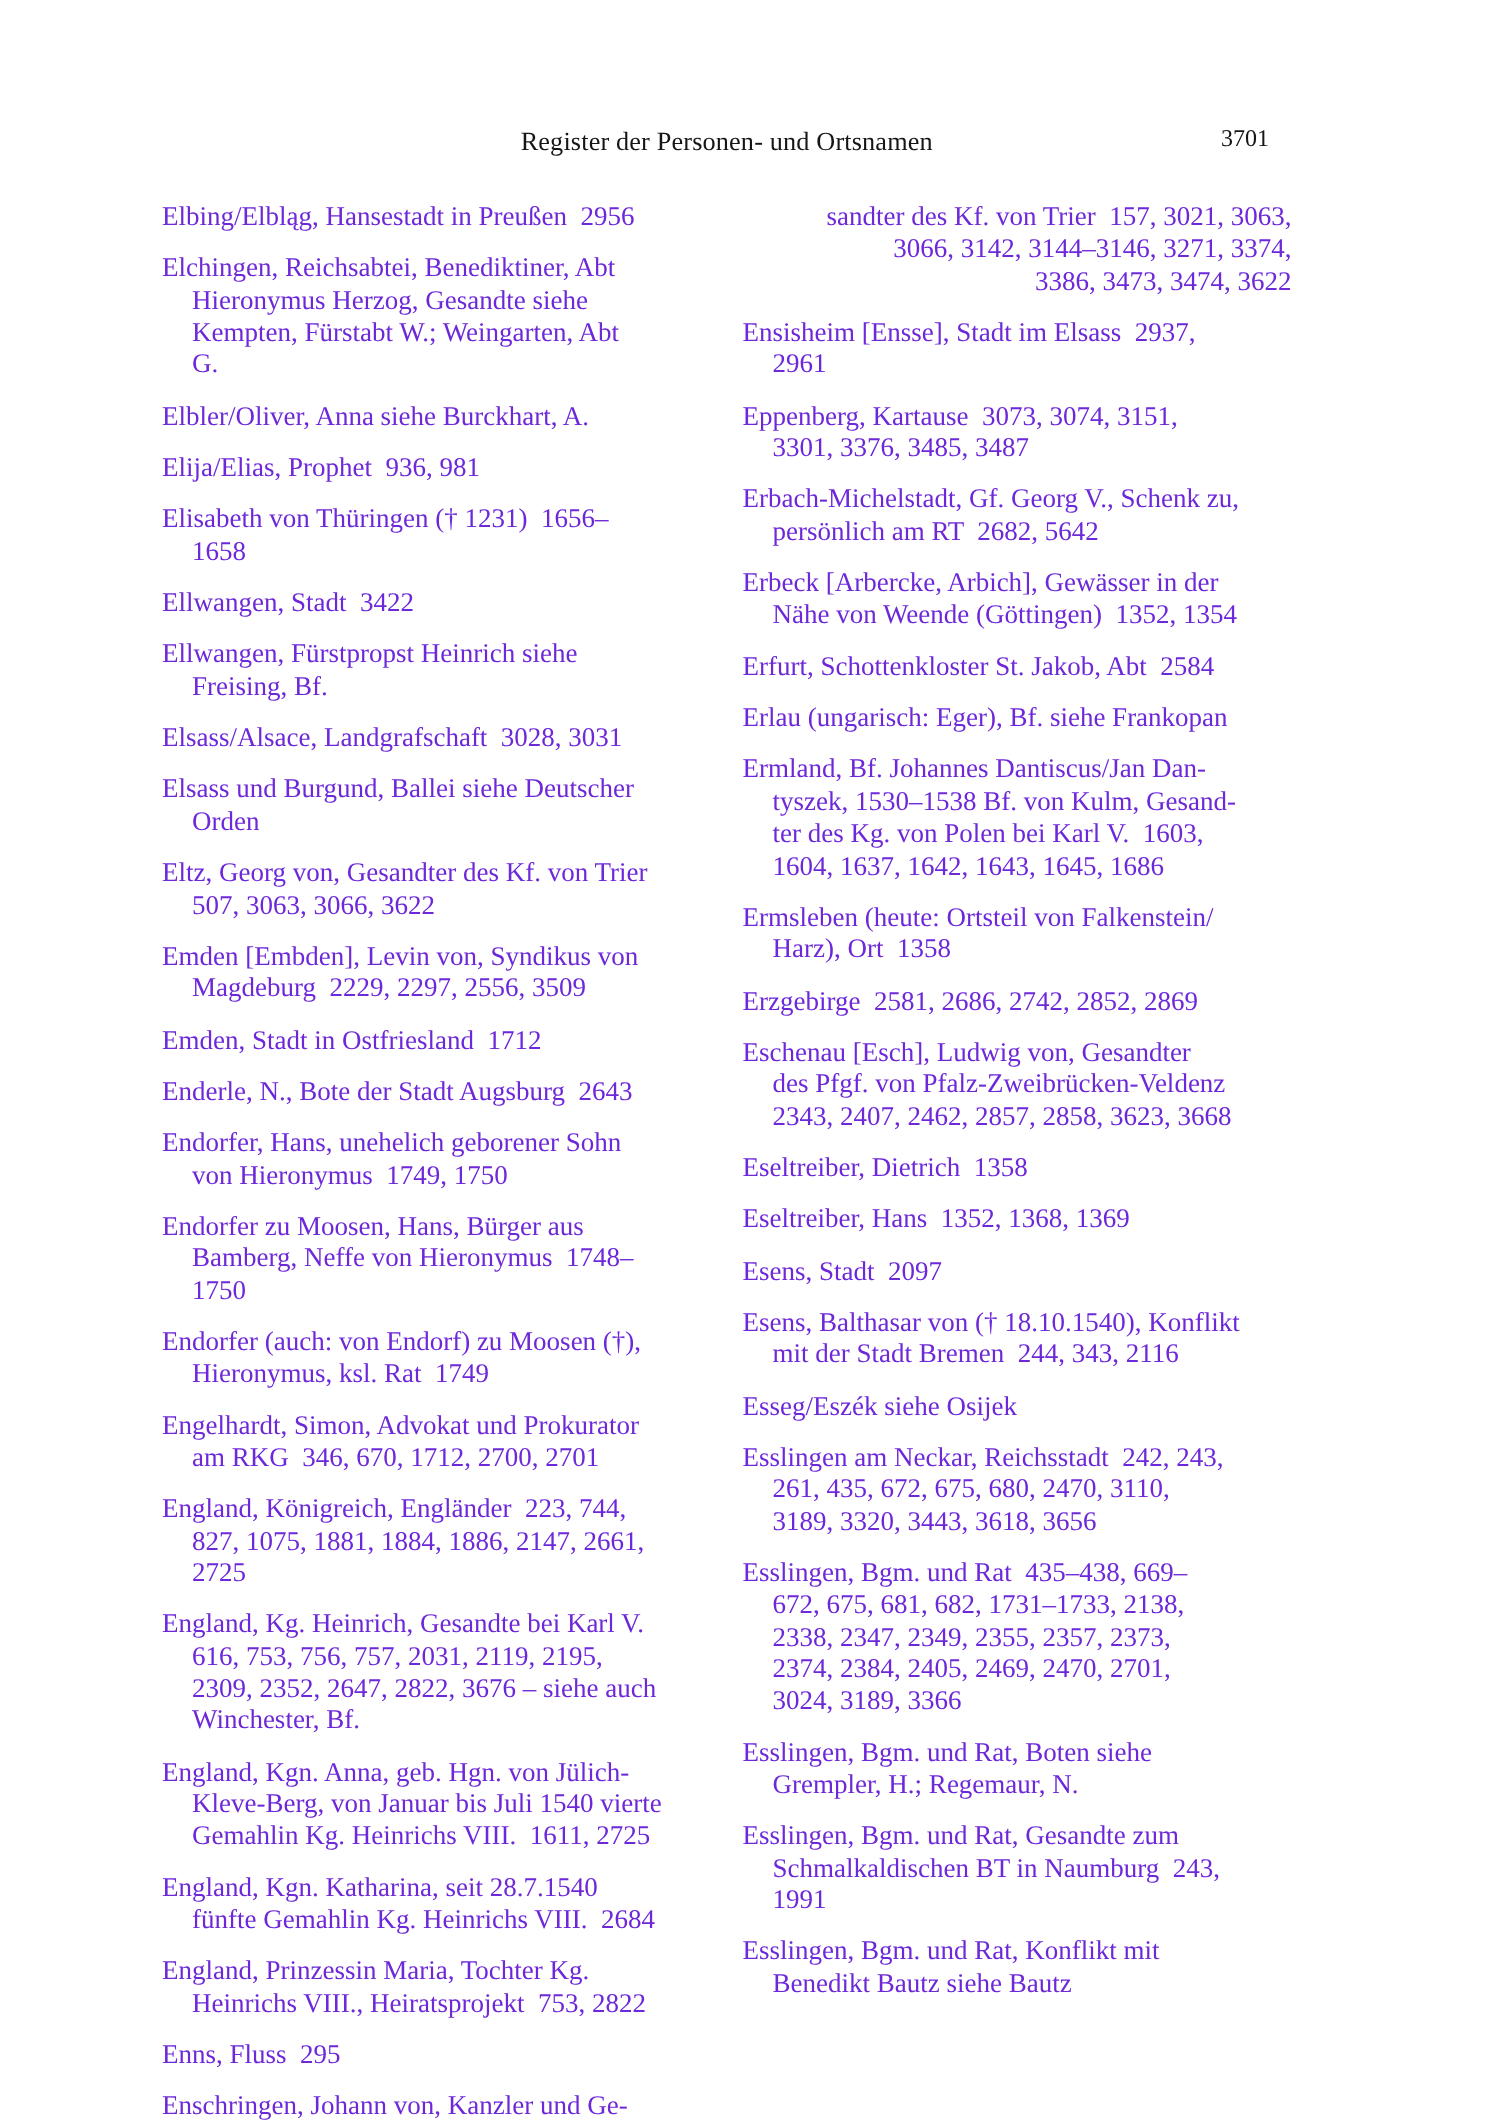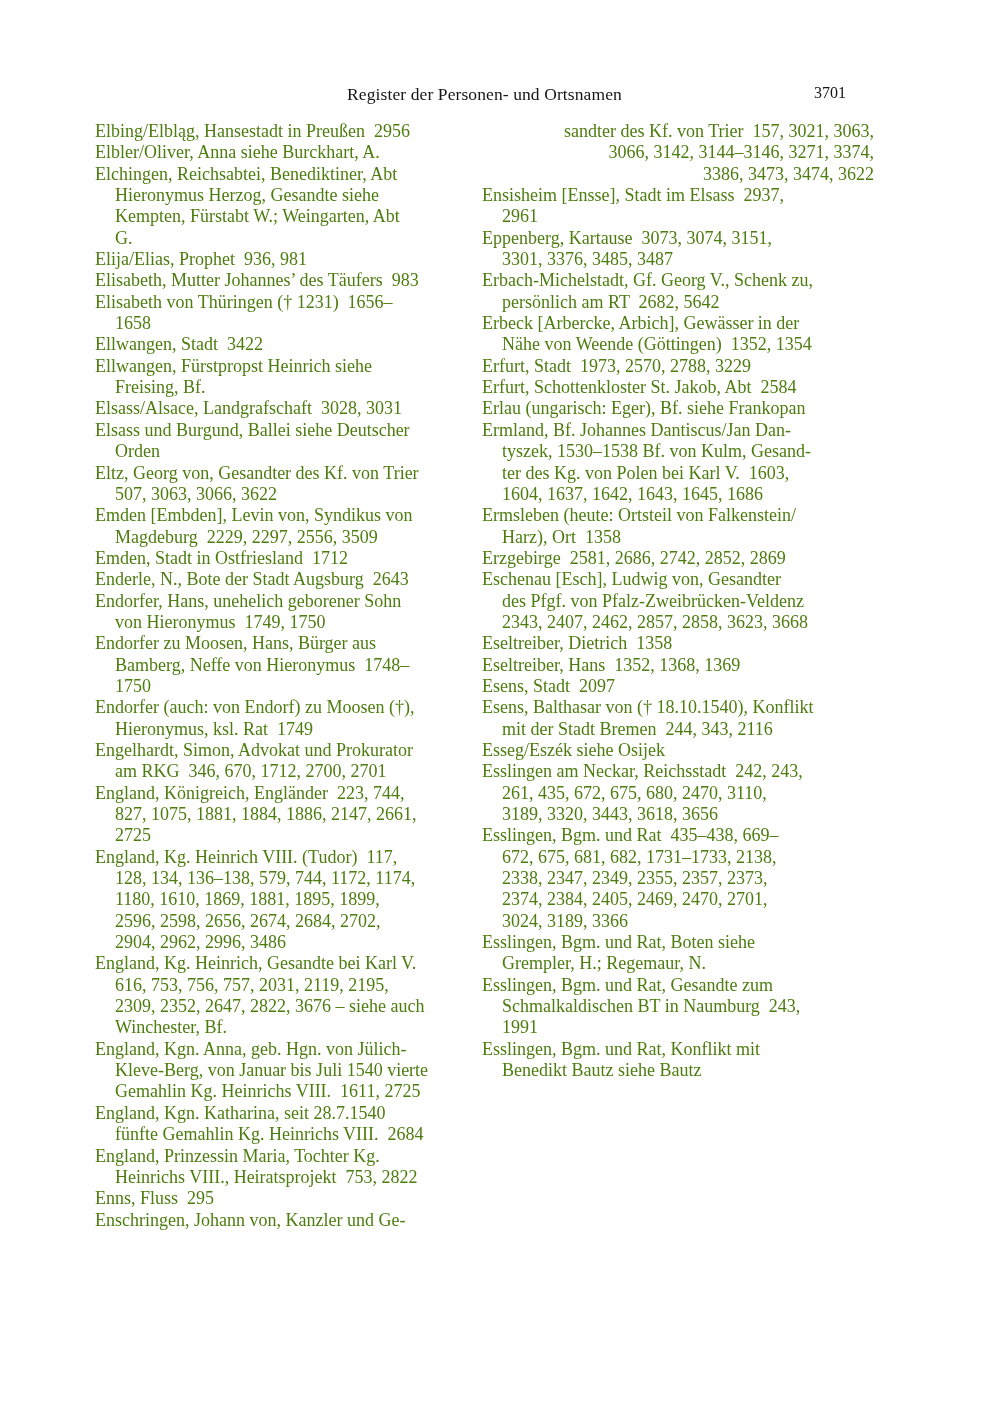--- a/index.html
+++ b/index.html
@@ -45,53 +45,52 @@
     left: 95px;
     width: 790px;
     display: flex;
   }
   .col {
     flex: none;
   }
   .col-left  { width: 368px; margin-right: 19px; }
   .col-right { width: 392px; }
   .entry {
-    margin: 0;
+    margin: 13px;
     font-size: 18px;
     line-height: 21.35px;
     white-space: pre-wrap;
     padding-left: 20px;
     text-indent: -20px;
-    color: #4d7c0f;
+    color: #6d28d9;
   }
   .entry.continuation {
     text-indent: 0;
     text-align: right;
   }
 </style>
 </head>
 <body>
 
 <div class="page">
 
   <header class="page-header">
     <span class="running-title">Register der Personen- und Ortsnamen</span>
     <span class="page-number">3701</span>
   </header>
 
   <main class="index-columns">
     <section class="col col-left">
         <p class="entry">Elbing/Elbląg, Hansestadt in Preußen  2956</p>
-        <p class="entry">Elbler/Oliver, Anna siehe Burckhart, A.</p>
         <p class="entry">Elchingen, Reichsabtei, Benediktiner, Abt
 Hieronymus Herzog, Gesandte siehe
 Kempten, Fürstabt W.; Weingarten, Abt
 G.</p>
+        <p class="entry">Elbler/Oliver, Anna siehe Burckhart, A.</p>
         <p class="entry">Elija/Elias, Prophet  936, 981</p>
-        <p class="entry">Elisabeth, Mutter Johannes’ des Täufers  983</p>
         <p class="entry">Elisabeth von Thüringen († 1231)  1656–
 1658</p>
         <p class="entry">Ellwangen, Stadt  3422</p>
         <p class="entry">Ellwangen, Fürstpropst Heinrich siehe
 Freising, Bf.</p>
         <p class="entry">Elsass/Alsace, Landgrafschaft  3028, 3031</p>
         <p class="entry">Elsass und Burgund, Ballei siehe Deutscher
 Orden</p>
         <p class="entry">Eltz, Georg von, Gesandter des Kf. von Trier
 507, 3063, 3066, 3622</p>
@@ -104,25 +103,20 @@
         <p class="entry">Endorfer zu Moosen, Hans, Bürger aus
 Bamberg, Neffe von Hieronymus  1748–
 1750</p>
         <p class="entry">Endorfer (auch: von Endorf) zu Moosen (†),
 Hieronymus, ksl. Rat  1749</p>
         <p class="entry">Engelhardt, Simon, Advokat und Prokurator
 am RKG  346, 670, 1712, 2700, 2701</p>
         <p class="entry">England, Königreich, Engländer  223, 744,
 827, 1075, 1881, 1884, 1886, 2147, 2661,
 2725</p>
-        <p class="entry">England, Kg. Heinrich VIII. (Tudor)  117,
-128, 134, 136–138, 579, 744, 1172, 1174,
-1180, 1610, 1869, 1881, 1895, 1899,
-2596, 2598, 2656, 2674, 2684, 2702,
-2904, 2962, 2996, 3486</p>
         <p class="entry">England, Kg. Heinrich, Gesandte bei Karl V.
 616, 753, 756, 757, 2031, 2119, 2195,
 2309, 2352, 2647, 2822, 3676 – siehe auch
 Winchester, Bf.</p>
         <p class="entry">England, Kgn. Anna, geb. Hgn. von Jülich-
 Kleve-Berg, von Januar bis Juli 1540 vierte
 Gemahlin Kg. Heinrichs VIII.  1611, 2725</p>
         <p class="entry">England, Kgn. Katharina, seit 28.7.1540
 fünfte Gemahlin Kg. Heinrichs VIII.  2684</p>
         <p class="entry">England, Prinzessin Maria, Tochter Kg.
@@ -135,21 +129,20 @@
 3066, 3142, 3144–3146, 3271, 3374,
 3386, 3473, 3474, 3622</p>
         <p class="entry">Ensisheim [Ensse], Stadt im Elsass  2937,
 2961</p>
         <p class="entry">Eppenberg, Kartause  3073, 3074, 3151,
 3301, 3376, 3485, 3487</p>
         <p class="entry">Erbach-Michelstadt, Gf. Georg V., Schenk zu,
 persönlich am RT  2682, 5642</p>
         <p class="entry">Erbeck [Arbercke, Arbich], Gewässer in der
 Nähe von Weende (Göttingen)  1352, 1354</p>
-        <p class="entry">Erfurt, Stadt  1973, 2570, 2788, 3229</p>
         <p class="entry">Erfurt, Schottenkloster St. Jakob, Abt  2584</p>
         <p class="entry">Erlau (ungarisch: Eger), Bf. siehe Frankopan</p>
         <p class="entry">Ermland, Bf. Johannes Dantiscus/Jan Dan-
 tyszek, 1530–1538 Bf. von Kulm, Gesand-
 ter des Kg. von Polen bei Karl V.  1603,
 1604, 1637, 1642, 1643, 1645, 1686</p>
         <p class="entry">Ermsleben (heute: Ortsteil von Falkenstein/
 Harz), Ort  1358</p>
         <p class="entry">Erzgebirge  2581, 2686, 2742, 2852, 2869</p>
         <p class="entry">Eschenau [Esch], Ludwig von, Gesandter

